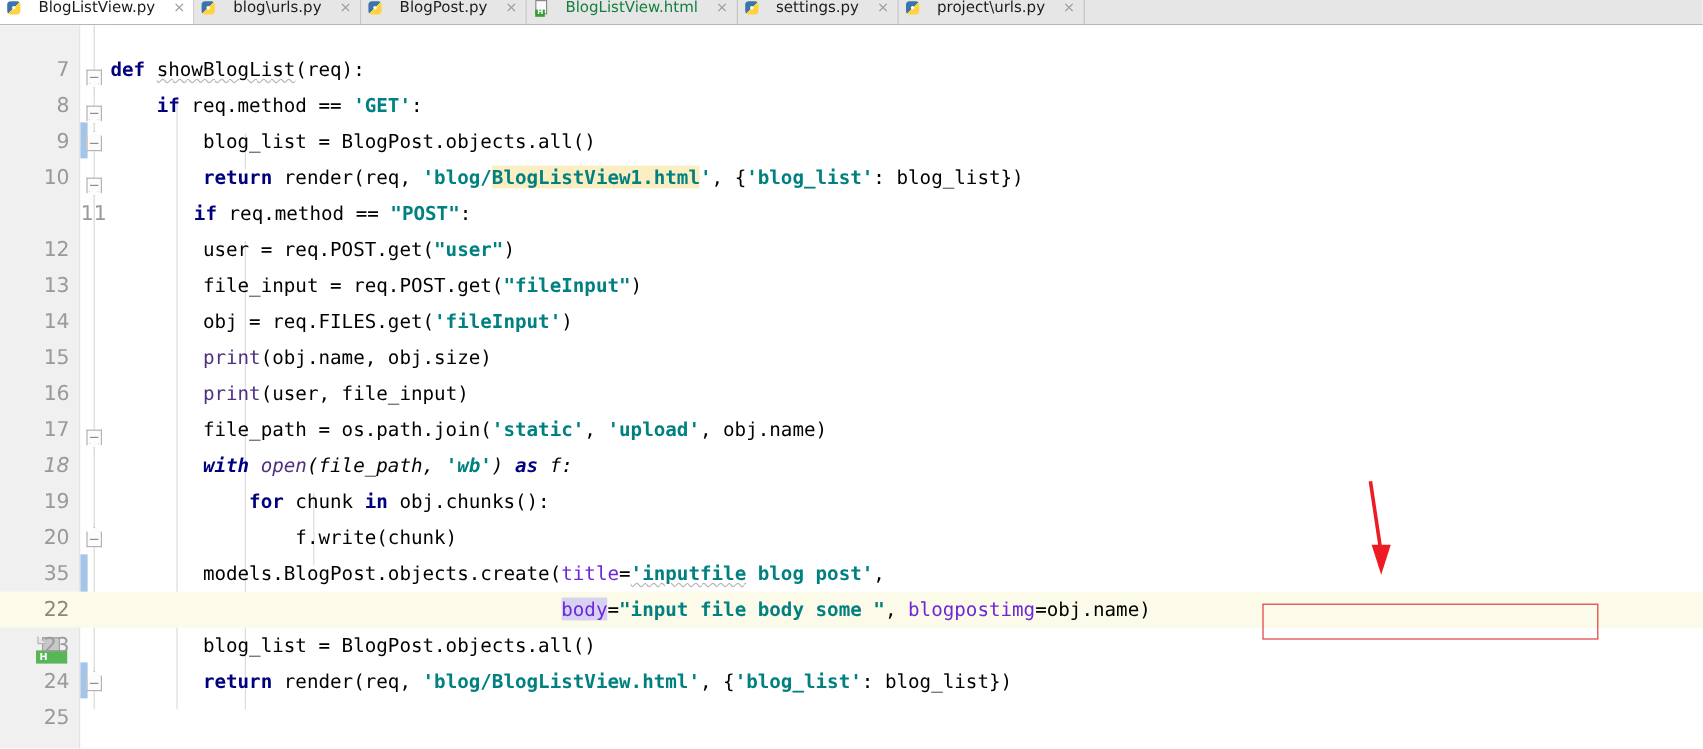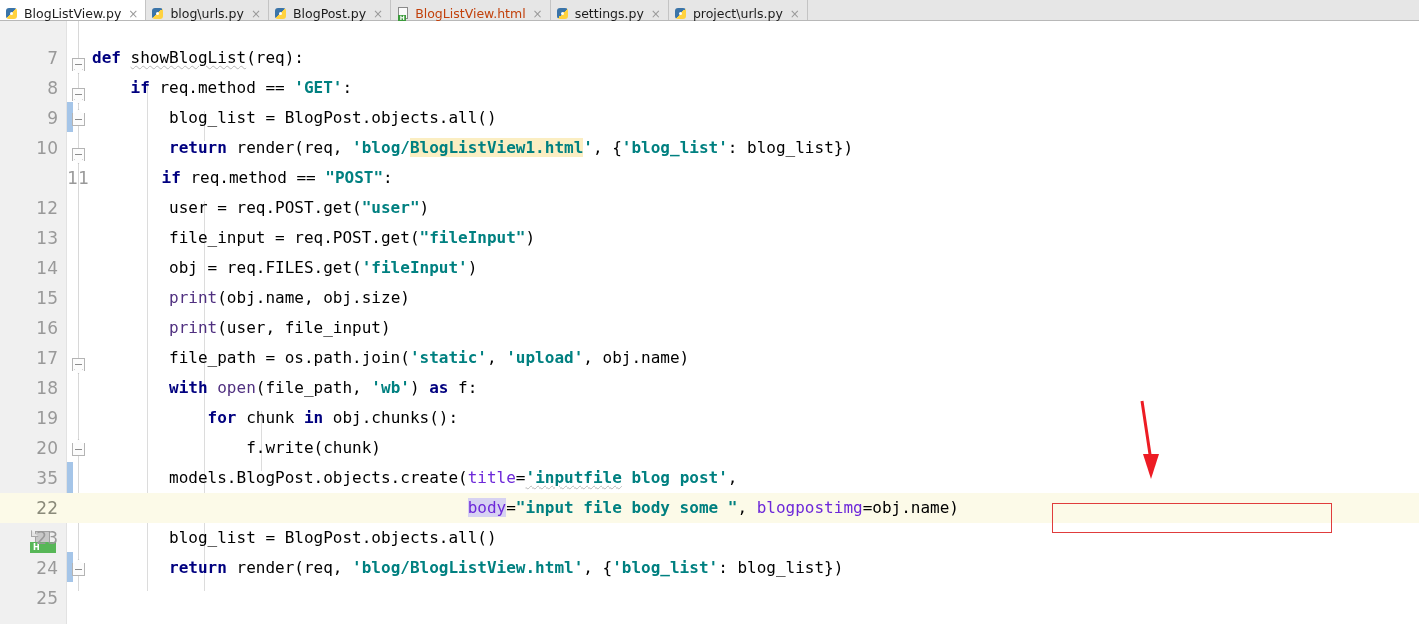--- a/index.html
+++ b/index.html
@@ -22,37 +22,37 @@
     width: 1419px;
     height: 20px;
     background: #e6e6e6;
     border-bottom: 1px solid #b8b8b8;
     display: flex;
     align-items: stretch;
     font-family: "DejaVu Sans", sans-serif;
   }
   .tab {
     display: flex;
-    align-items: flex-end;
-    gap: 5px;
+    align-items: flex-start;
+    gap: 13px;
     padding: 0 7px 0 6px;
     height: 20px;
     box-sizing: border-box;
     font-size: 12.5px;
     color: #1c1c1c;
     background: #e6e6e6;
     border-right: 1px solid #c4c4c4;
     white-space: nowrap;
     cursor: default;
   }
   .tab.selected {
     background: #ffffff;
     border-right: 1px solid #c4c4c4;
   }
-  .tab.active-text .tab-label { color: #c2410c; }
+  .tab.active-text .tab-label { color: #15803d; }
   .tab-label { line-height: 1; }
   .tab-close {
     font-size: 12px;
     color: #9a9a9a;
     line-height: 1;
     margin-left: 2px;
     font-family: "DejaVu Sans", sans-serif;
   }
 
   
@@ -436,21 +436,21 @@
   <div class="linerow" style="top:292px;">
     <span class="lineno">16</span>
     <span class="codetext"><span class="plain">        </span><span class="fn">print</span><span class="plain">(user, file_input)</span></span>
   </div>
 
   <div class="linerow" style="top:322px;">
     <span class="lineno">17</span>
     <span class="codetext"><span class="plain">        file_path = os.path.join(</span><span class="str">'static'</span><span class="plain">, </span><span class="str">'upload'</span><span class="plain">, obj.name)</span></span>
   </div>
 
-  <div class="linerow" style="top:352px;">
+  <div class="linerow" style="top:352px;font-style:italic;">
     <span class="lineno">18</span>
     <span class="codetext"><span class="plain">        </span><span class="kw">with</span><span class="plain"> </span><span class="fn">open</span><span class="plain">(file_path, </span><span class="str">'wb'</span><span class="plain">) </span><span class="kw">as</span><span class="plain"> f:</span></span>
   </div>
 
   <div class="linerow" style="top:382px;">
     <span class="lineno">19</span>
     <span class="codetext"><span class="plain">            </span><span class="kw">for</span><span class="plain"> chunk </span><span class="kw">in</span><span class="plain"> obj.chunks():</span></span>
   </div>
 
   <div class="linerow" style="top:412px;">

